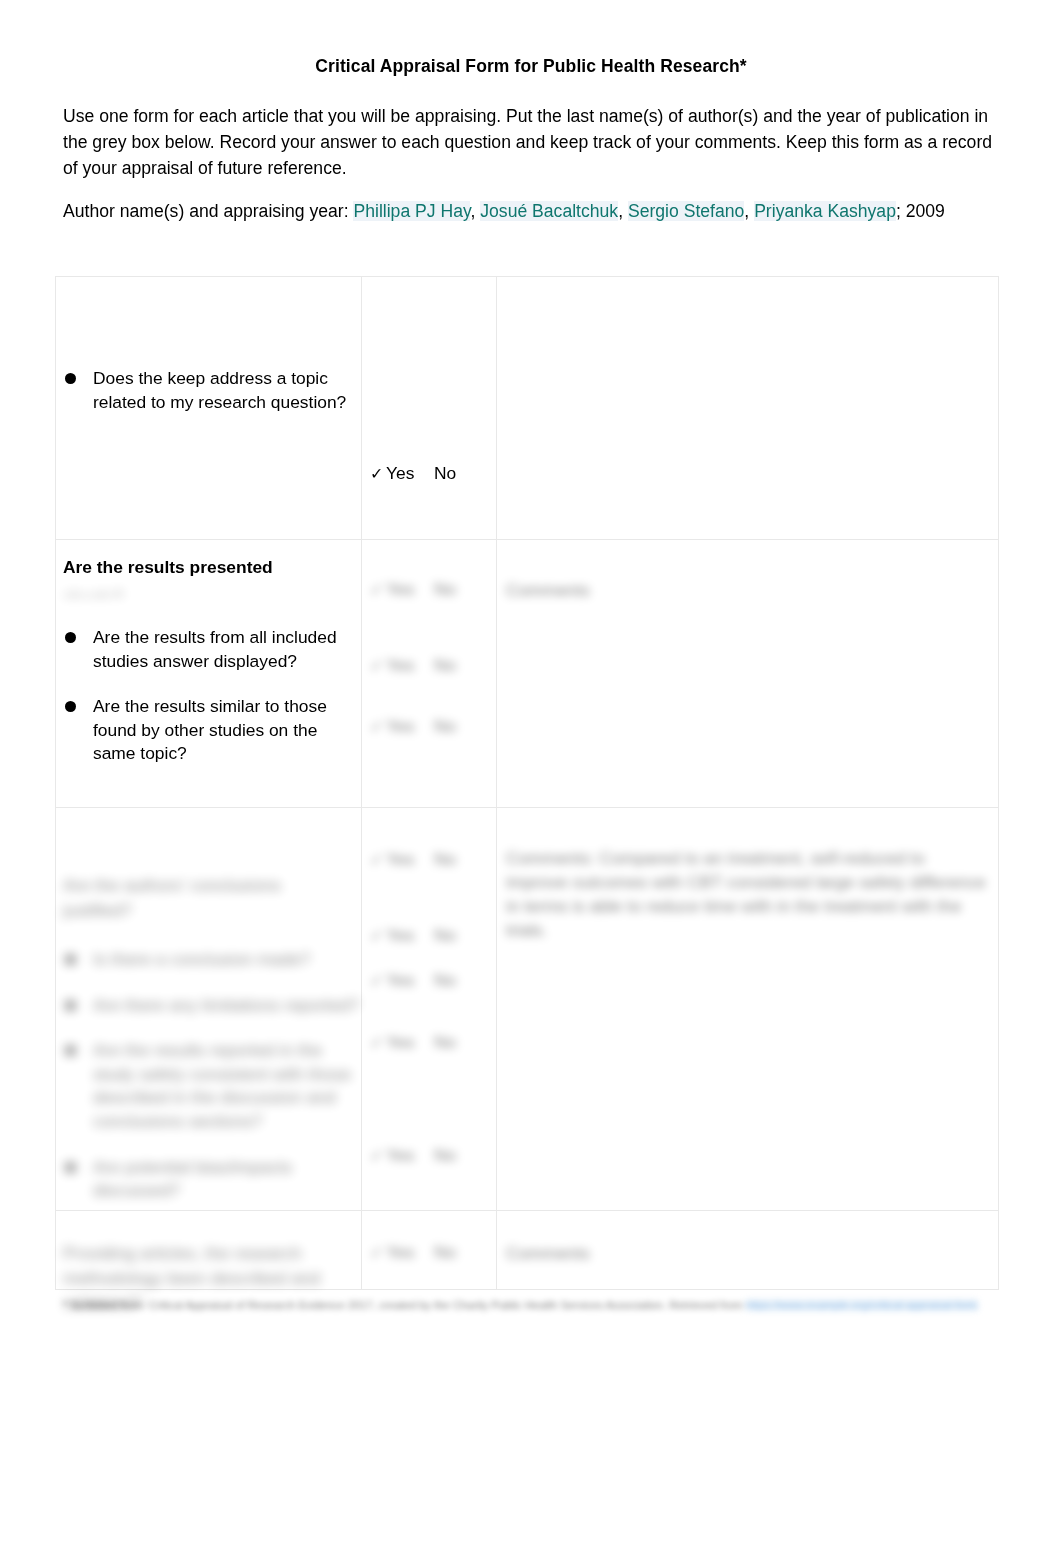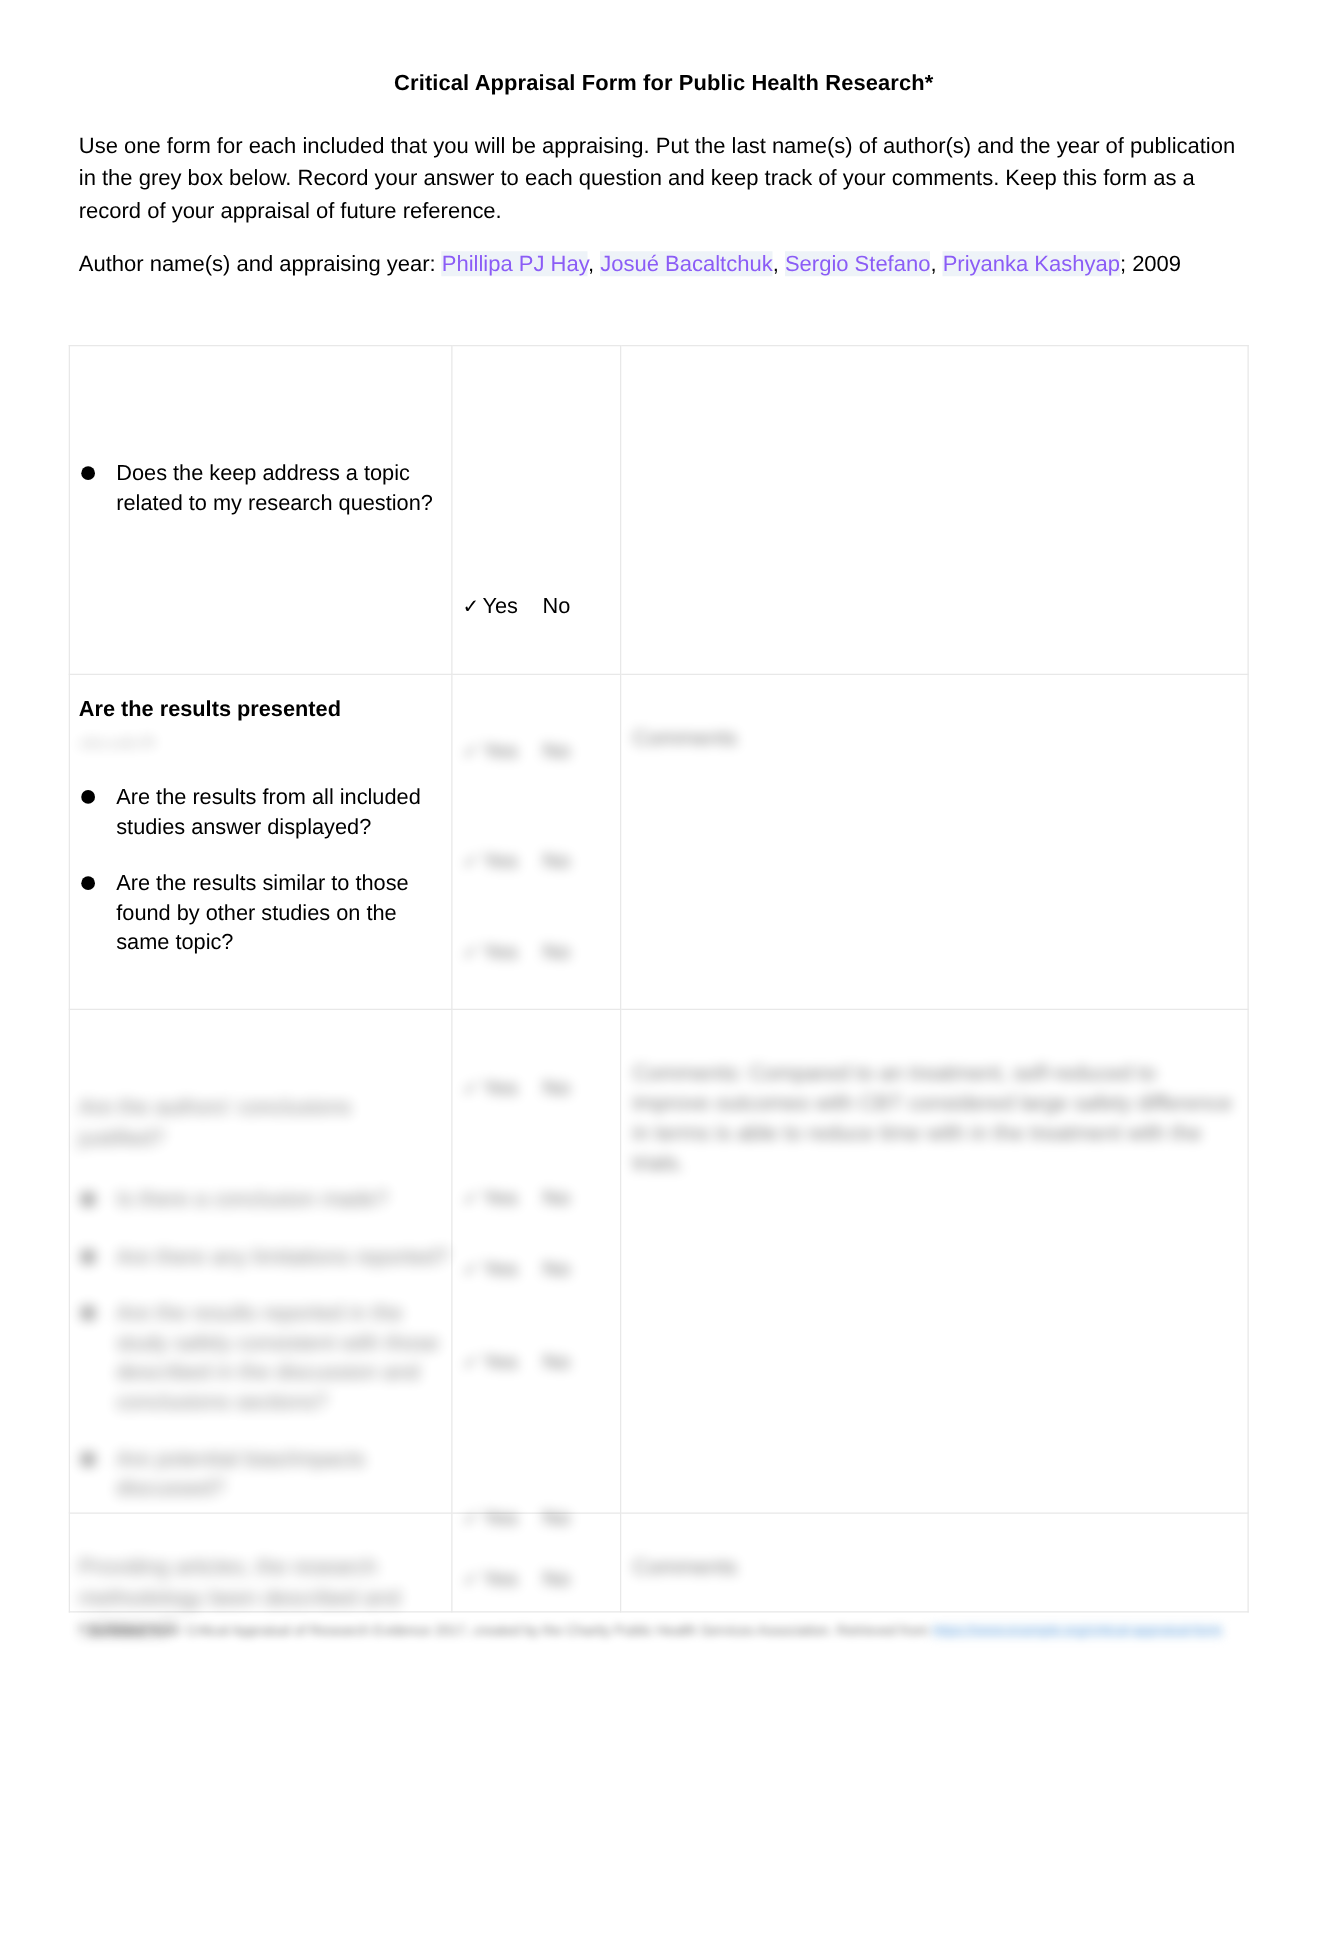--- a/index.html
+++ b/index.html
@@ -50,21 +50,21 @@
   .author-line {
     position: absolute;
     left: 63px;
     top: 198px;
     width: 940px;
     font-size: 17.6px;
     line-height: 26px;
     white-space: nowrap;
   }
   .author-link {
-    color: #8b5cf6;
+    color: #0f766e;
     text-decoration: none;
   }
   .author-link.highlighted {
     background: #eef3f8;
   }
 
   
   .form-table {
     position: absolute;
     left: 55px;
@@ -114,21 +114,20 @@
     width: 11px;
     height: 11px;
     border-radius: 50%;
     background: #000000;
   }
 
   .yn-row {
     font-size: 17.4px;
     line-height: 23.6px;
     white-space: nowrap;
-    margin-top: 11px;
   }
   .yn-check {
     display: inline-block;
     width: 16px;
     font-size: 16px;
   }
   .yn-yes { display: inline-block; min-width: 48px; }
   .yn-no  { display: inline-block; }
 
   .cm-text {
@@ -206,21 +205,21 @@
     text-decoration: none;
   }
 </style>
 </head>
 <body>
 
 <div class="page">
 
   <div class="doc-title">Critical Appraisal Form for Public Health Research*</div>
 
-  <div class="intro">Use one form for each included that you will be appraising. Put the last name(s) of author(s) and the year of publication in the grey box below. Record your answer to each question and keep track of your comments. Keep this form as a record of your appraisal of future reference.</div>
+  <div class="intro">Use one form for each article that you will be appraising. Put the last name(s) of author(s) and the year of publication in the grey box below. Record your answer to each question and keep track of your comments. Keep this form as a record of your appraisal of future reference.</div>
 
   <div class="author-line">
     <span>Author name(s) and appraising year: </span><a class="author-link highlighted" href="#">Phillipa PJ Hay</a><span>, </span><a class="author-link highlighted" href="#">Josué Bacaltchuk</a><span>, </span><a class="author-link highlighted" href="#">Sergio Stefano</a><span>, </span><a class="author-link highlighted" href="#">Priyanka Kashyap</a><span>; 2009</span>
   </div>
 
   <table class="form-table">
     <colgroup>
       <col class="col-q">
       <col class="col-yn">
       <col class="col-cm">

